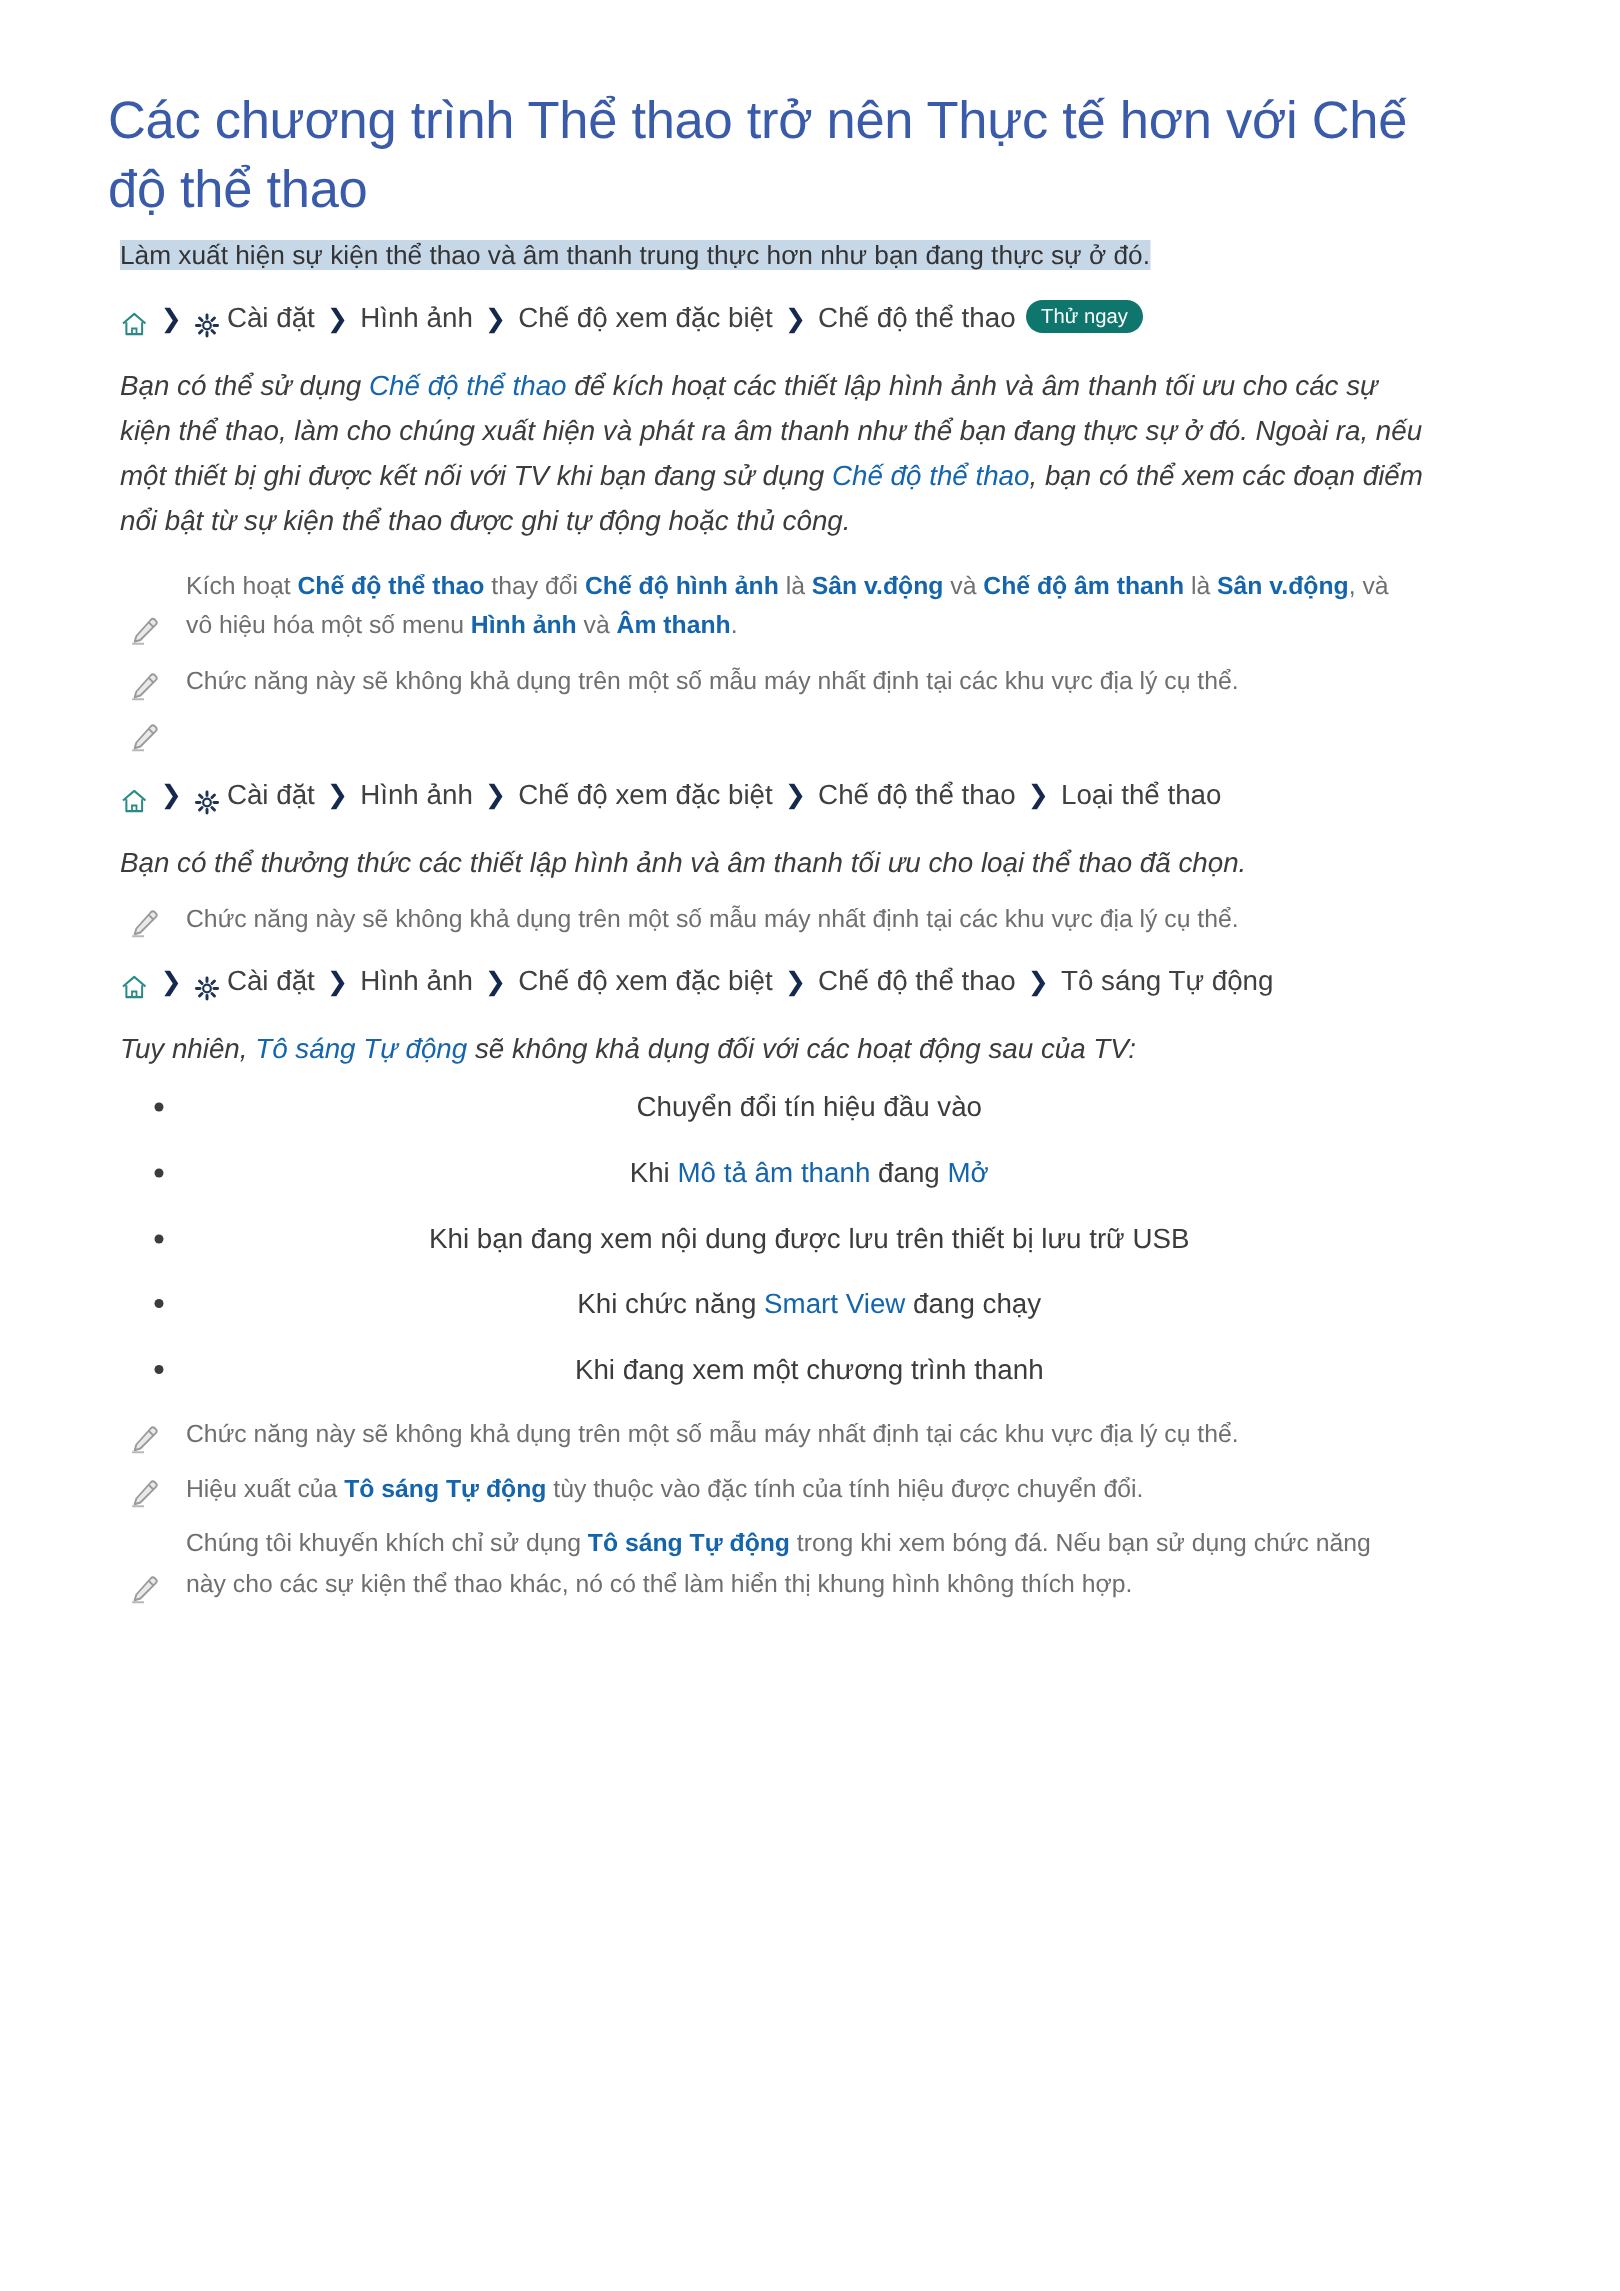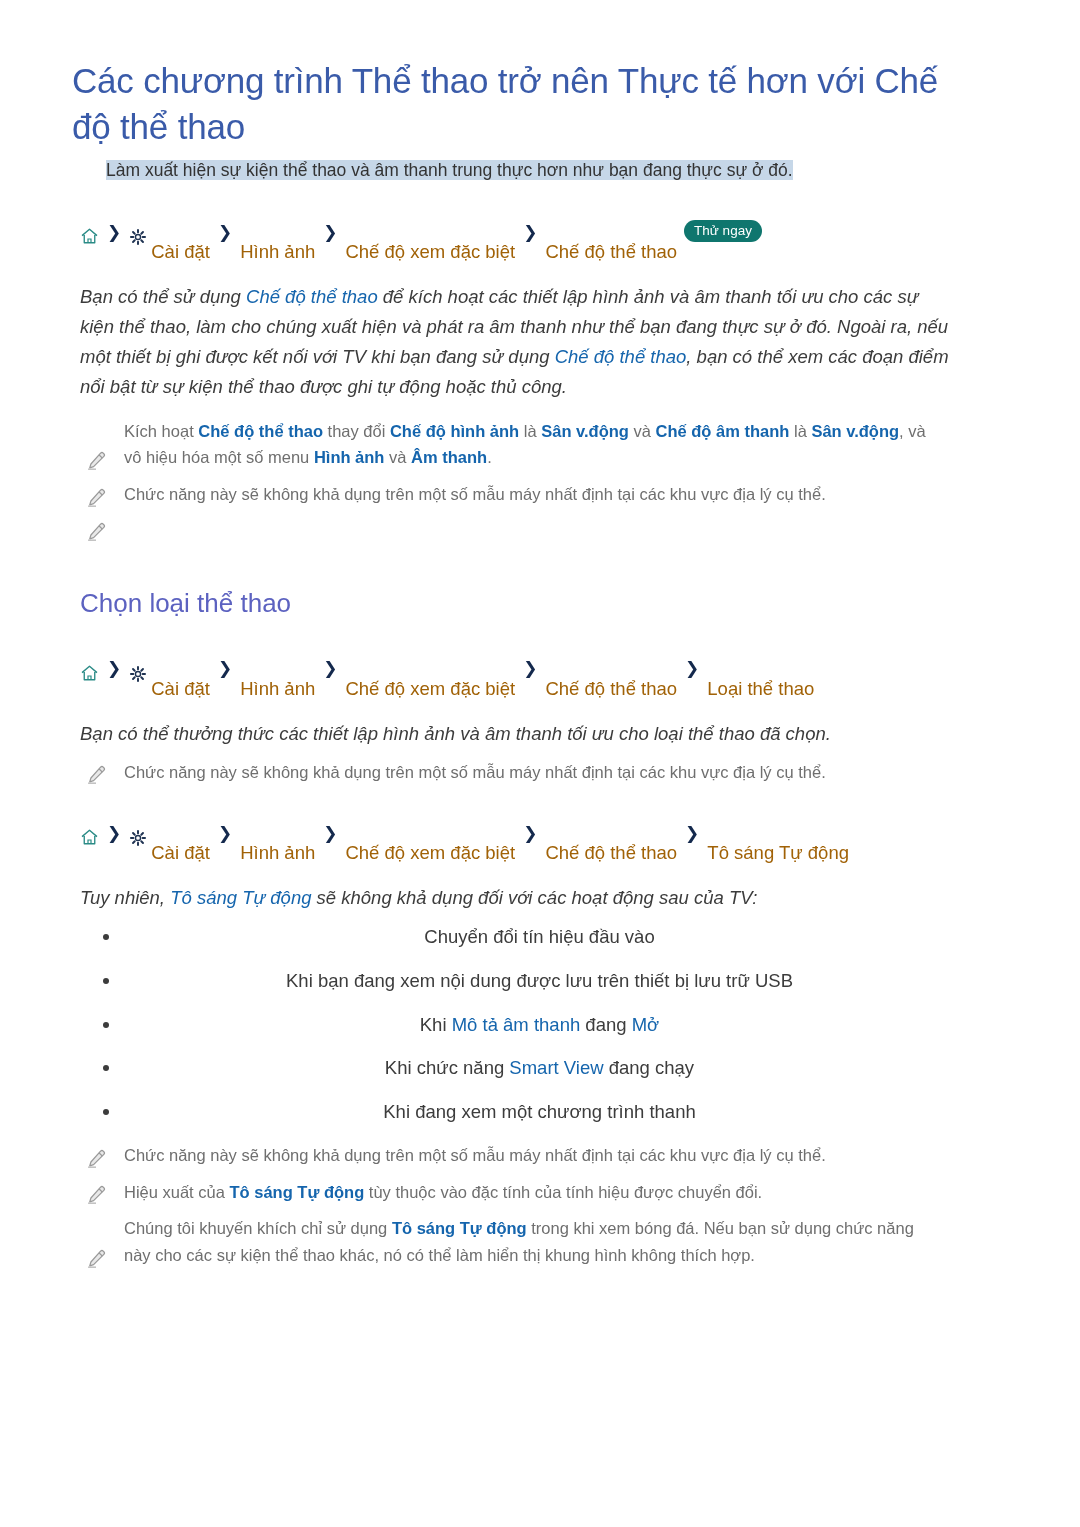--- a/index.html
+++ b/index.html
@@ -35,38 +35,36 @@
   .subtitle-wrap {
     margin: 8px 0 14px 8px;
   }
   .subtitle {
     display: inline;
     font-size: 17.5px;
     line-height: 1.55;
     color: #333333;
     background: #c6d7e8;
     box-decoration-break: clone;
-    margin-left: 26px;
     -webkit-box-decoration-break: clone;
   }
 
   
   .breadcrumb {
     margin: 14px 0 16px 8px;
     font-size: 18.5px;
     line-height: 1.5;
     display: flex;
     align-items: center;
     flex-wrap: wrap;
     gap: 0;
   }
   .breadcrumb .crumb {
-    color: #a16207;
+    color: #404040;
     white-space: nowrap;
-    margin-top: 40px;
   }
   .breadcrumb .sep {
     color: #14294d;
     font-weight: 700;
     font-size: 17px;
     margin: 0 8px;
     line-height: 1;
   }
   .home-icon {
     display: inline-block;
@@ -235,21 +233,20 @@
       </div>
       <div class="note">
         <span class="pencil-icon"><svg width="20" height="20" viewBox="0 0 24 24">
             <path d="M17.5 2.6c.9-.9 2.3-.9 3.2 0l.7.7c.9.9.9 2.3 0 3.2L9.1 18.8l-4.6 1.4 1.4-4.6z" fill="#e9e9e9" stroke="#9a9a9a" stroke-width="1.5" stroke-linejoin="round"></path>
             <line x1="15.6" y1="4.5" x2="19.6" y2="8.5" stroke="#9a9a9a" stroke-width="1.5"></line>
             <line x1="2.5" y1="21.8" x2="12" y2="21.8" stroke="#b7b7b7" stroke-width="1.6"></line>
           </svg></span>
       </div>
     </div>
 
-  <h2 class="section-title">Chọn loại thể thao</h2>
   <div class="breadcrumb" id="bc-2">
       <span class="home-icon"><svg width="19" height="18" viewBox="0 0 24 24">
           <path d="M2 11.5 12 3l10 8.5M5 10.5V21h14V10.5" fill="none" stroke="#2a8b86" stroke-width="1.8" stroke-linejoin="round"></path>
           <path d="M10 21v-5h4v5" fill="none" stroke="#2a8b86" stroke-width="1.6"></path>
         </svg></span>
       <span class="sep">❯</span>
       <span class="gear-icon"><svg width="18" height="18" viewBox="0 0 24 24">
           <g fill="none" stroke="#1f3352" stroke-width="1.9">
             <circle cx="12" cy="12" r="3.4"></circle>
             <line x1="18.20" y1="12.00" x2="21.40" y2="12.00" stroke-linecap="round" stroke-width="2.6"></line>
@@ -311,22 +308,22 @@
       <span class="sep">❯</span>
       <span class="crumb">Chế độ thể thao</span>
       <span class="sep">❯</span>
       <span class="crumb">Tô sáng Tự động</span>
     </div>
   <p class="body">
     <span>Tuy nhiên, </span><span class="lnk">Tô sáng Tự động</span><span> sẽ không khả dụng đối với các hoạt động sau của TV:</span>
   </p>
   <ul class="bullets" id="bullets-3">
       <li><span>Chuyển đổi tín hiệu đầu vào</span></li>
+      <li><span>Khi </span><span class="lnk">Mô tả âm thanh</span><span> đang </span><span class="lnk">Mở</span></li>
       <li><span>Khi bạn đang xem nội dung được lưu trên thiết bị lưu trữ USB</span></li>
-      <li><span>Khi </span><span class="lnk">Mô tả âm thanh</span><span> đang </span><span class="lnk">Mở</span></li>
       <li><span>Khi chức năng </span><span class="lnk">Smart View</span><span> đang chạy</span></li>
       <li><span>Khi đang xem một chương trình thanh</span></li>
     </ul>
   <div id="notes-3">
       <div class="note">
         <span class="pencil-icon"><svg width="20" height="20" viewBox="0 0 24 24">
             <path d="M17.5 2.6c.9-.9 2.3-.9 3.2 0l.7.7c.9.9.9 2.3 0 3.2L9.1 18.8l-4.6 1.4 1.4-4.6z" fill="#e9e9e9" stroke="#9a9a9a" stroke-width="1.5" stroke-linejoin="round"></path>
             <line x1="15.6" y1="4.5" x2="19.6" y2="8.5" stroke="#9a9a9a" stroke-width="1.5"></line>
             <line x1="2.5" y1="21.8" x2="12" y2="21.8" stroke="#b7b7b7" stroke-width="1.6"></line>
           </svg></span>

